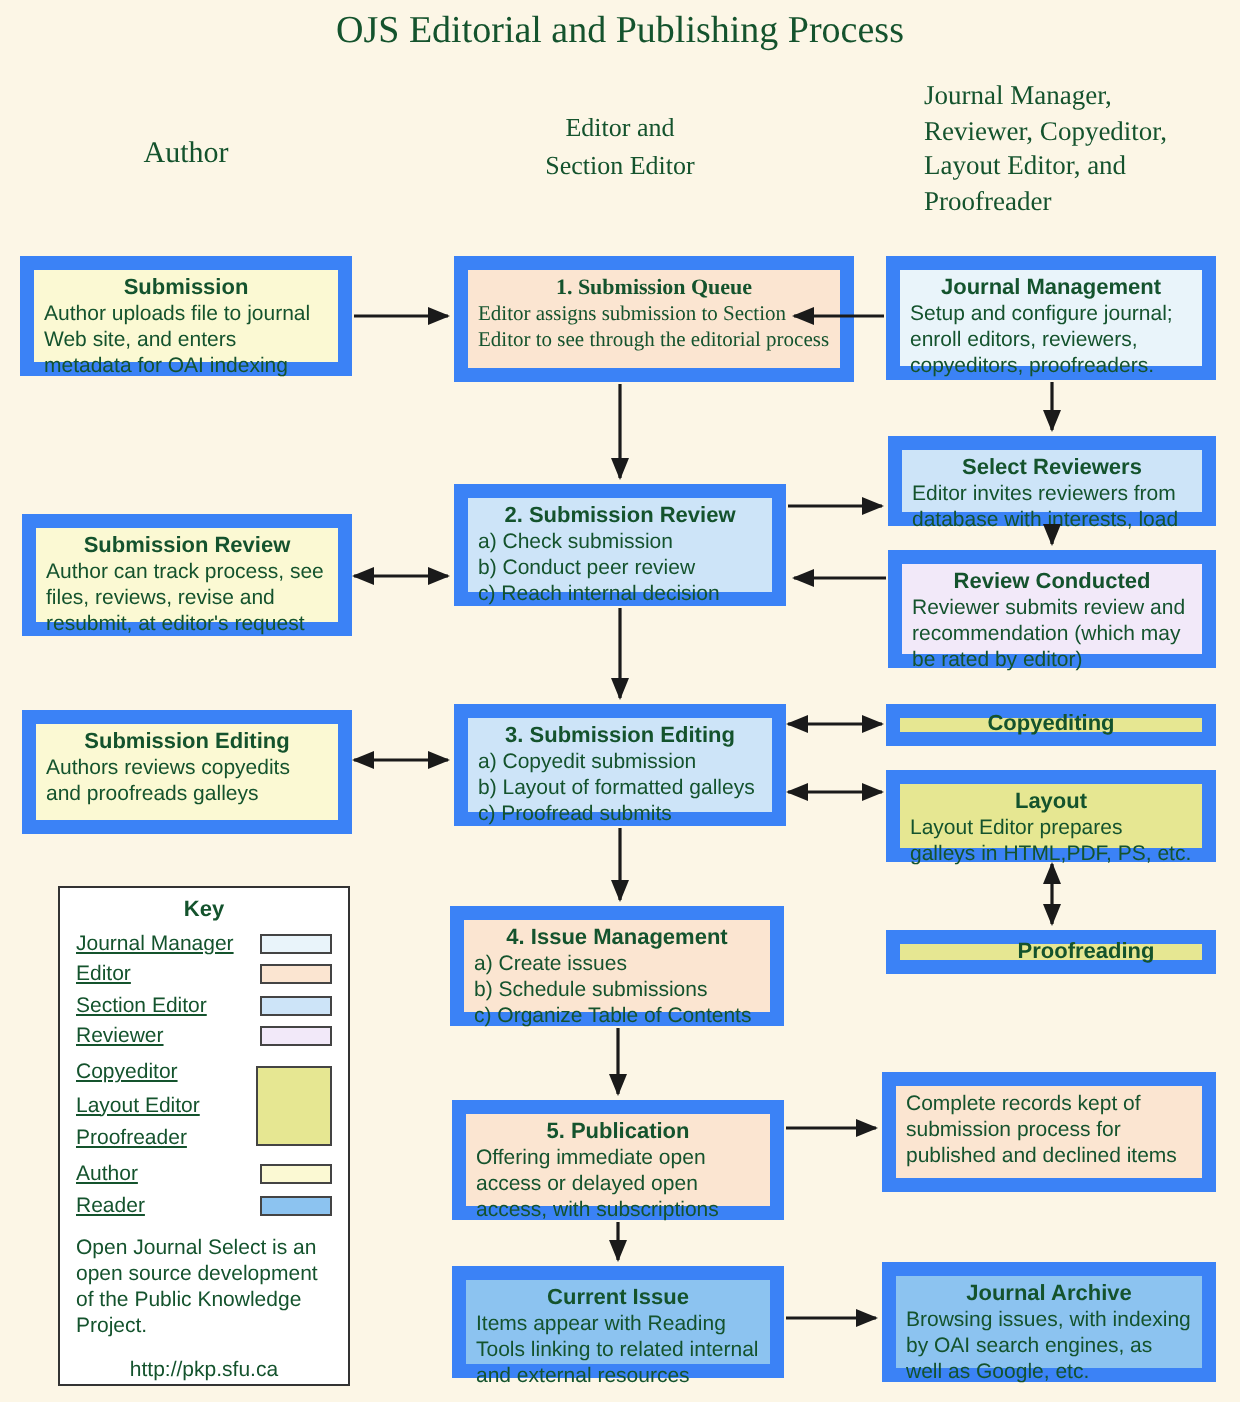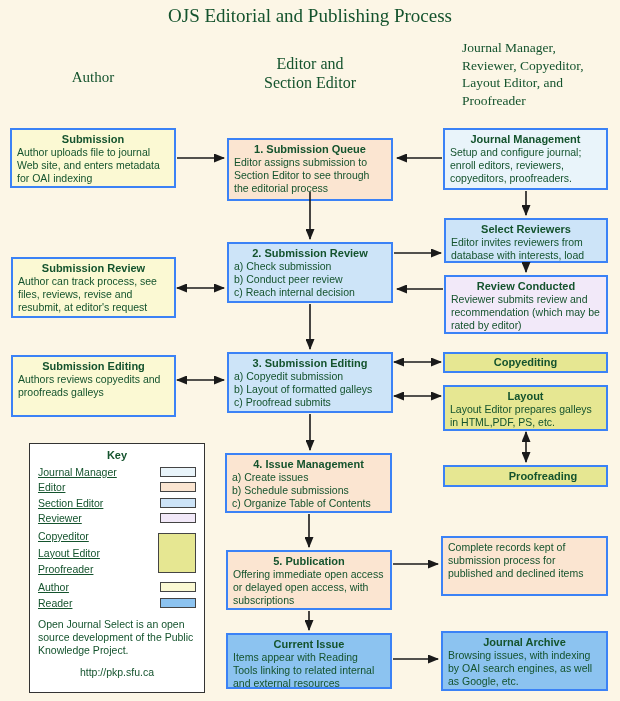--- a/index.html
+++ b/index.html
@@ -16,25 +16,25 @@
     text-align:center;
     font-family:"Liberation Serif", serif;
     font-size:19px;
   }
   .colhead{
     position:absolute;
     font-family:"Liberation Serif", serif;
     white-space:pre-line;
   }
   .ch-author{left:23px;top:69px;width:140px;text-align:center;font-size:15px;}
-  .ch-editor{left:227px;top:54px;width:166px;text-align:center;font-size:16px;line-height:19px;}
+  .ch-editor{left:227px;top:54px;width:166px;text-align:center;font-size:13px;line-height:19px;}
   .ch-others{left:462px;top:39px;width:152px;text-align:left;font-size:13.5px;line-height:17.5px;}
   .box{
     position:absolute;
-    border:2px solid #3b82f6;
+    border:7px solid #3b82f6;
     box-sizing:border-box;
     padding:3px 5px 0 5px;
   }
   .bt{font-size:11px;font-weight:bold;line-height:13px;text-align:center;}
   .bb{font-size:10.5px;line-height:13px;text-align:left;}
   .bl{font-size:10.5px;line-height:13px;text-align:left;}
   .titleonly{display:flex;align-items:center;justify-content:center;padding:0;}
   #arrows{position:absolute;left:0;top:0;pointer-events:none;}
   #arrows line{stroke:#1a1a1a;stroke-width:1.6;}
   
@@ -66,21 +66,21 @@
 Section Editor</div>
   <div class="colhead ch-others">Journal Manager,
 Reviewer, Copyeditor,
 Layout Editor, and
 Proofreader</div>
 
   <div class="box" style="left: 10px; top: 128px; width: 166px; height: 60px; background-color: rgb(251, 249, 211);">
     <div class="bt">Submission</div>
     <div class="bb">Author uploads file to journal Web site, and enters metadata for OAI indexing</div>
   </div>
-  <div class="box" style="left: 227px; top: 138px; width: 166px; height: 63px; background-color: rgb(251, 229, 209);">
+  <div class="box" style="left: 227px; top: 128px; width: 200px; height: 63px; background-color: rgb(251, 229, 209); font-family: Liberation Serif, serif;">
     <div class="bt">1. Submission Queue</div>
     <div class="bb">Editor assigns submission to Section Editor to see through the editorial process</div>
   </div>
   <div class="box" style="left: 443px; top: 128px; width: 165px; height: 62px; background-color: rgb(233, 244, 250);">
     <div class="bt">Journal Management</div>
     <div class="bb">Setup and configure journal; enroll editors, reviewers, copyeditors, proofreaders.</div>
   </div>
 
   <div class="box" style="left: 444px; top: 218px; width: 164px; height: 45px; background-color: rgb(205, 228, 248);">
     <div class="bt">Select Reviewers</div>
@@ -139,21 +139,21 @@
 
   <div class="box" style="left: 226px; top: 633px; width: 166px; height: 56px; background-color: rgb(140, 195, 240);">
     <div class="bt">Current Issue</div>
     <div class="bb">Items appear with Reading Tools linking to related internal and external resources</div>
   </div>
   <div class="box" style="left: 441px; top: 631px; width: 167px; height: 60px; background-color: rgb(140, 195, 240);">
     <div class="bt">Journal Archive</div>
     <div class="bb">Browsing issues, with indexing by OAI search engines, as well as Google, etc.</div>
   </div>
 
-  <div class="keybox" style="left:29px;top:443px;width:176px;height:250px;">
+  <div class="keybox" style="left:29px;top:443px;width:146px;height:250px;">
     <div class="key-title">Key</div>
     <div class="key-row">
       <span class="key-label">Journal Manager</span>
       <span class="swatch" style="background-color: rgb(233, 244, 250);"></span>
     </div>
     <div class="key-row">
       <span class="key-label">Editor</span>
       <span class="swatch" style="background-color: rgb(251, 229, 209);"></span>
     </div>
     <div class="key-row">

